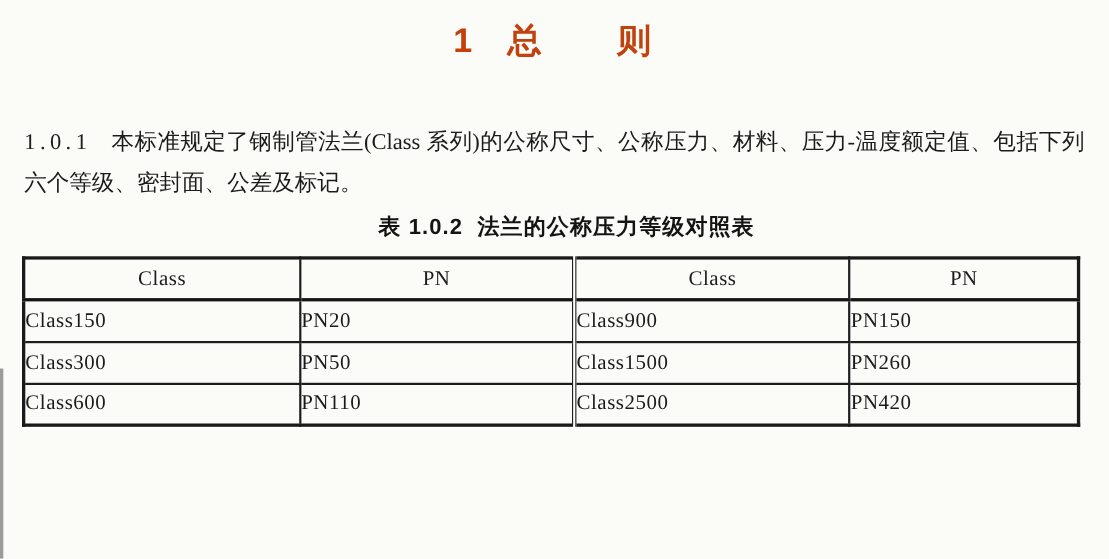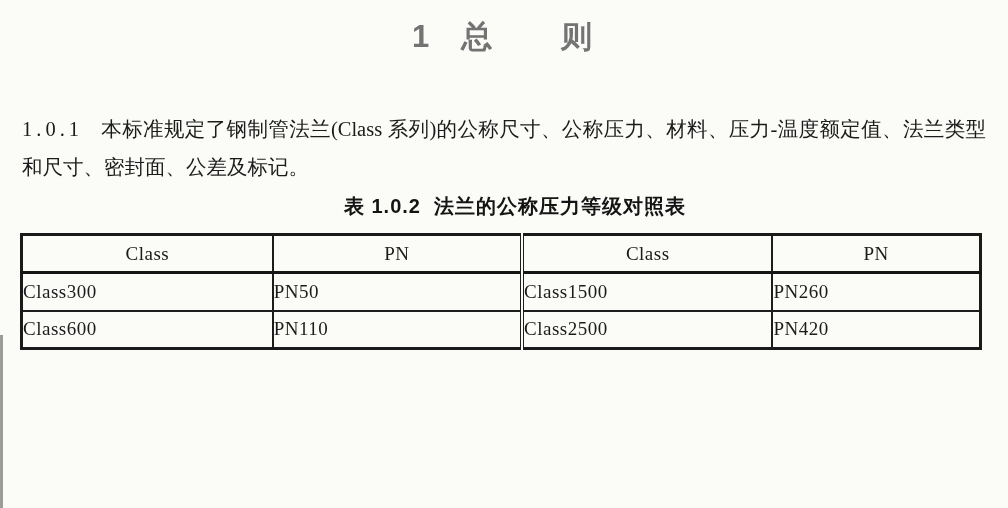--- a/index.html
+++ b/index.html
@@ -25,21 +25,21 @@
     width: 3px; height: 173px;
     background: rgba(40,40,40,.45);
   }
   .title {
     padding-top: 16px;
     text-align: center;
     font-family: "Liberation Sans", "DejaVu Sans", sans-serif;
     font-weight: 700;
     font-size: 31px;
     letter-spacing: 2px;
-    color: #737373;
+    color: #c2410c;
   }
   .title .t-num { margin-right: 30px; }
   .title .t-text { word-spacing: 52px; letter-spacing: 4px; white-space: pre; }
 
   .body-text {
     margin: 52px 22px 0 22px;
     font-size: 20.5px;
     line-height: 38px;
     text-align: justify;
     text-justify: inter-ideograph;
@@ -87,21 +87,21 @@
   }
 </style>
 </head>
 <body>
 
 <div class="page">
 
   <h1 class="title"><span class="t-num">1</span><span class="t-text">总 则</span></h1>
 
   <div class="body-text">
-    <p class="clause"><span class="c-num">1.0.1</span><span>本标准规定了钢制管法兰(Class 系列)的公称尺寸、公称压力、材料、压力-温度额定值、法兰类型和尺寸、密封面、公差及标记。</span></p>
+    <p class="clause"><span class="c-num">1.0.1</span><span>本标准规定了钢制管法兰(Class 系列)的公称尺寸、公称压力、材料、压力-温度额定值、包括下列六个等级、密封面、公差及标记。</span></p>
   </div>
 
   <div class="caption">表 1.0.2  法兰的公称压力等级对照表</div>
 
   <table class="cmp">
     <colgroup>
       <col class="c1">
         <col class="c2">
         <col class="c3">
         <col class="c4">
@@ -109,20 +109,26 @@
     <thead>
       <tr id="hdr-row">
           <th>Class</th>
           <th>PN</th>
           <th>Class</th>
           <th>PN</th>
         </tr>
     </thead>
     <tbody id="tbl-body">
         <tr>
+          <td>Class150</td>
+          <td>PN20</td>
+          <td>Class900</td>
+          <td>PN150</td>
+        </tr>
+        <tr>
           <td>Class300</td>
           <td>PN50</td>
           <td>Class1500</td>
           <td>PN260</td>
         </tr>
         <tr>
           <td>Class600</td>
           <td>PN110</td>
           <td>Class2500</td>
           <td>PN420</td>

